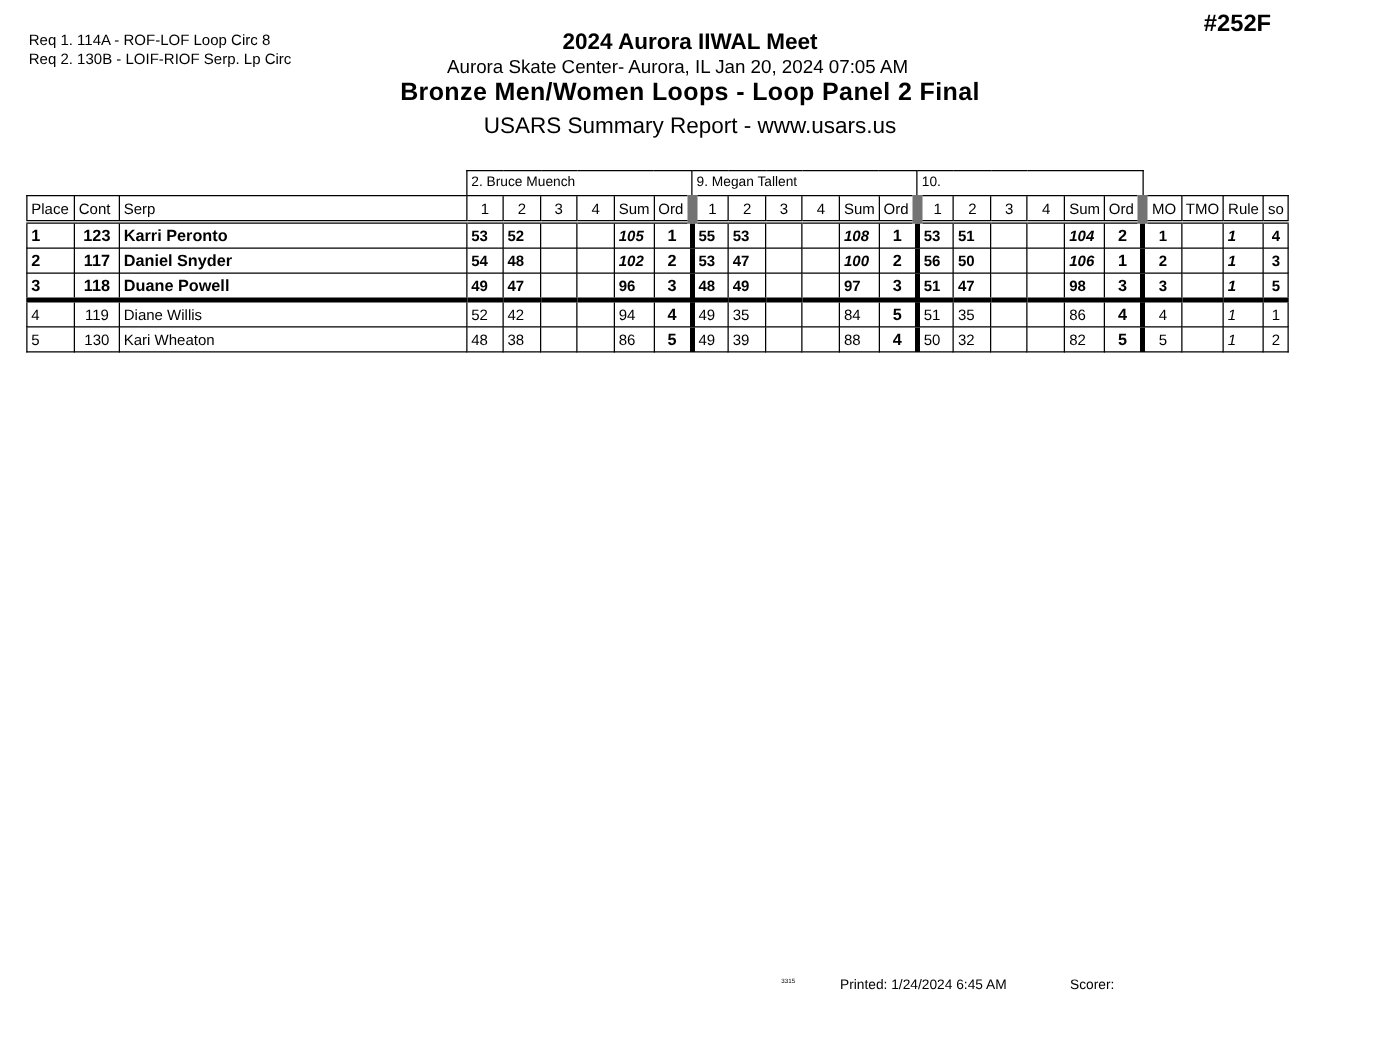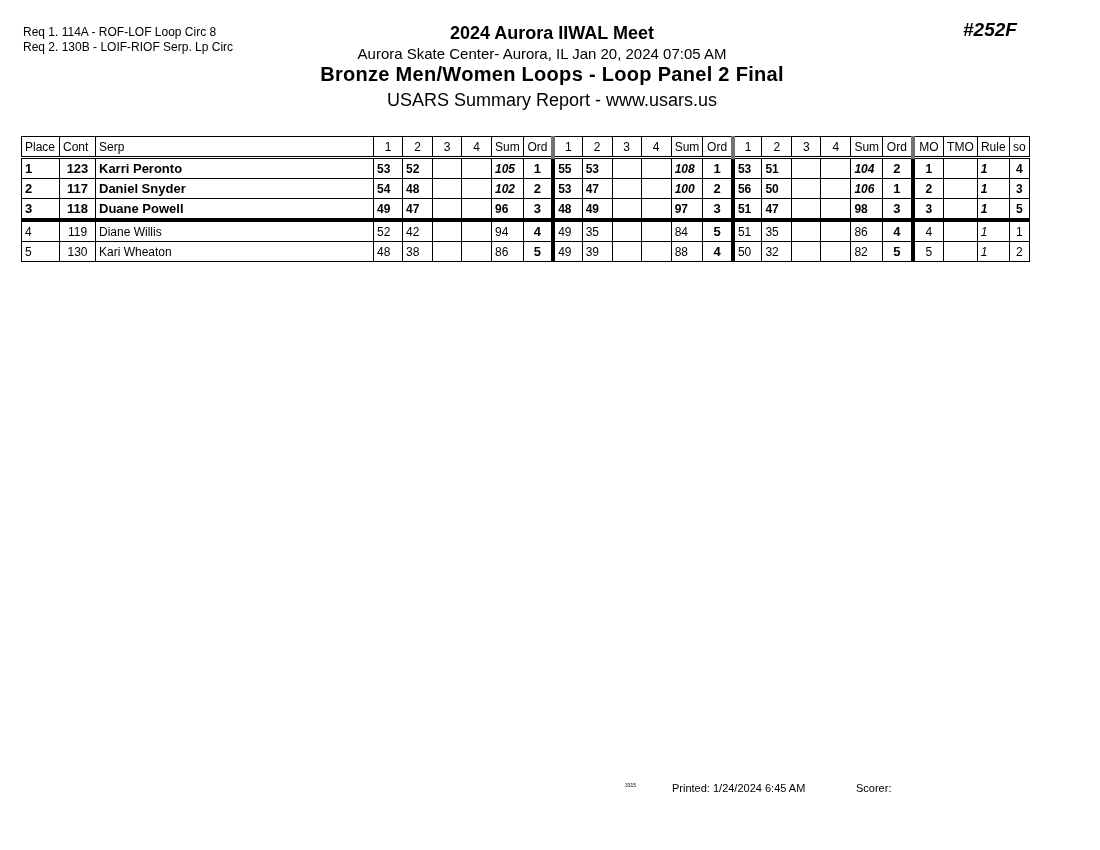--- a/index.html
+++ b/index.html
@@ -3,34 +3,34 @@
 <meta charset="utf-8">
 <style>
   html, body { margin: 0; padding: 0; background: #ffffff; }
   body { width: 1100px; height: 850px; position: relative; overflow: hidden;
          font-family: "Liberation Sans", sans-serif; color: #000; }
   .req { position: absolute; left: 23px; top: 25px; font-size: 12px; line-height: 15px; }
   .t1 { position: absolute; left: 0; width: 1104px; top: 23px; text-align: center; font-size: 18px; font-weight: bold; }
   .t2 { position: absolute; left: 0; width: 1084px; top: 45px; text-align: center; font-size: 15px; }
   .t3 { position: absolute; left: 0; width: 1104px; top: 63px; text-align: center; font-size: 20px; font-weight: bold; letter-spacing: 0.3px; }
   .t4 { position: absolute; left: 0; width: 1104px; top: 90px; text-align: center; font-size: 18px; }
-  .code { position: absolute; left: 963px; top: 19px; font-size: 19px; font-weight: bold; font-style: italic; }
+  .code { position: absolute; left: 963px; top: 9px; font-size: 19px; font-weight: bold; }
 
   table.res { position: absolute; left: 21px; top: 136px; border-collapse: collapse; font-size: 12px; }
   table.res td { border: 1px solid #000; height: 19px; padding: 0 3px; white-space: nowrap; line-height: 18px; }
   table.res td.blank { border: none; }
   table.res tr.judges td.judge { text-align: left; font-size: 11px; vertical-align: top; height: 19px; }
   table.res tr.hdr td { border-bottom: 3px double #000; margin-top: 40px; }
   table.res td.c { text-align: center; }
   table.res td.r { text-align: left; font-style: italic; }
   table.res td.l { text-align: left; }
   table.res tr.bold td { font-weight: bold; }
   table.res tr.cut td { border-bottom: 4px solid #000; }
   table.res td.ordc { font-weight: bold; border-right: 4px solid #000; text-align: center; font-size: 13px; }
-  table.res tr.hdr td.ordh { border-right: 4px solid #737373; }
+  table.res tr.hdr td.ordh { border-right: 8px solid #737373; }
   table.res tr.judges td.jl { border-left: 1px solid #000; }
   tr.bold td.nm, tr.bold td.pl, tr.bold td.ct { font-size: 13px; }
 
   .footer { position: absolute; top: 782px; font-size: 11px; }
   .tiny { position: absolute; left: 625px; top: 782px; font-size: 5px; }
 </style>
 </head>
 <body>
 
 <div class="req">
@@ -66,20 +66,27 @@
       <col style="width:29px">
       <col style="width:30px">
       <col style="width:31px">
       <col style="width:30px">
     <col style="width:31px">
       <col style="width:33px">
       <col style="width:32px">
       <col style="width:20px">
   </colgroup>
   <tbody id="tbody">
+    <tr class="judges">
+      <td class="blank" colspan="3"></td>
+      <td class="judge jl" colspan="6">2.  Bruce  Muench</td>
+      <td class="judge" colspan="6">9.  Megan Tallent</td>
+      <td class="judge" colspan="6">10.</td>
+      <td class="blank" colspan="4"></td>
+    </tr>
     <tr class="hdr" id="hdr-row">
       <td class="l">Place</td>
       <td class="l">Cont</td>
       <td class="l">Serp</td>
     <td class="c">1</td>
         <td class="c">2</td>
         <td class="c">3</td>
         <td class="c">4</td>
         <td class="c">Sum</td>
         <td class="c ordh">Ord</td>

